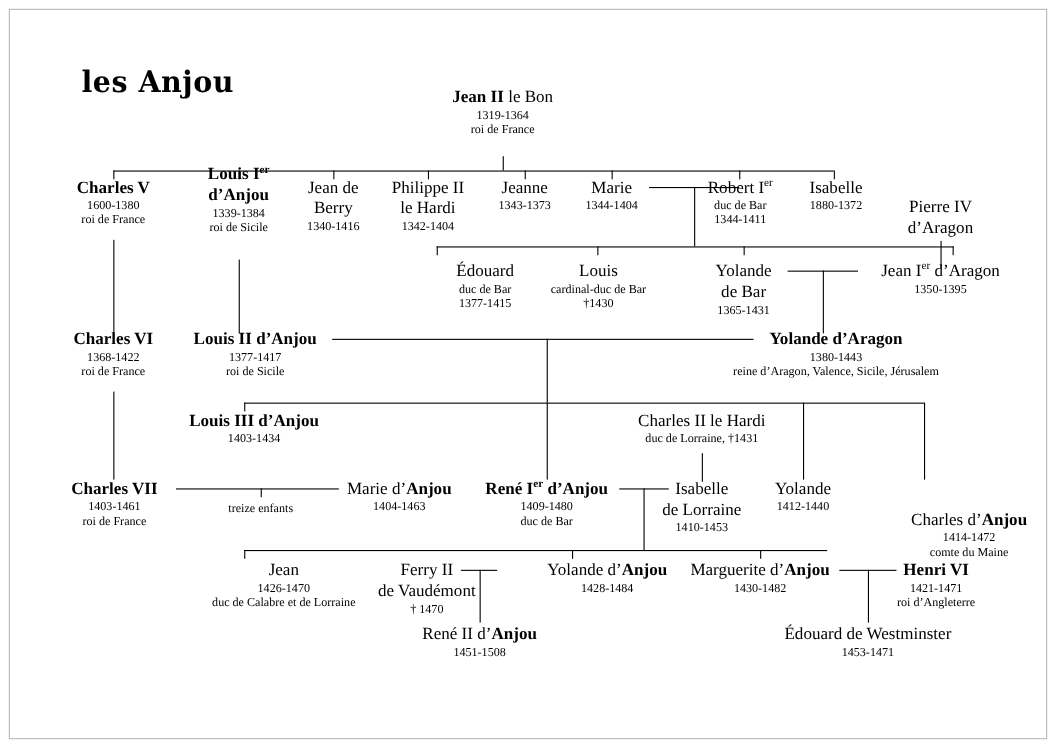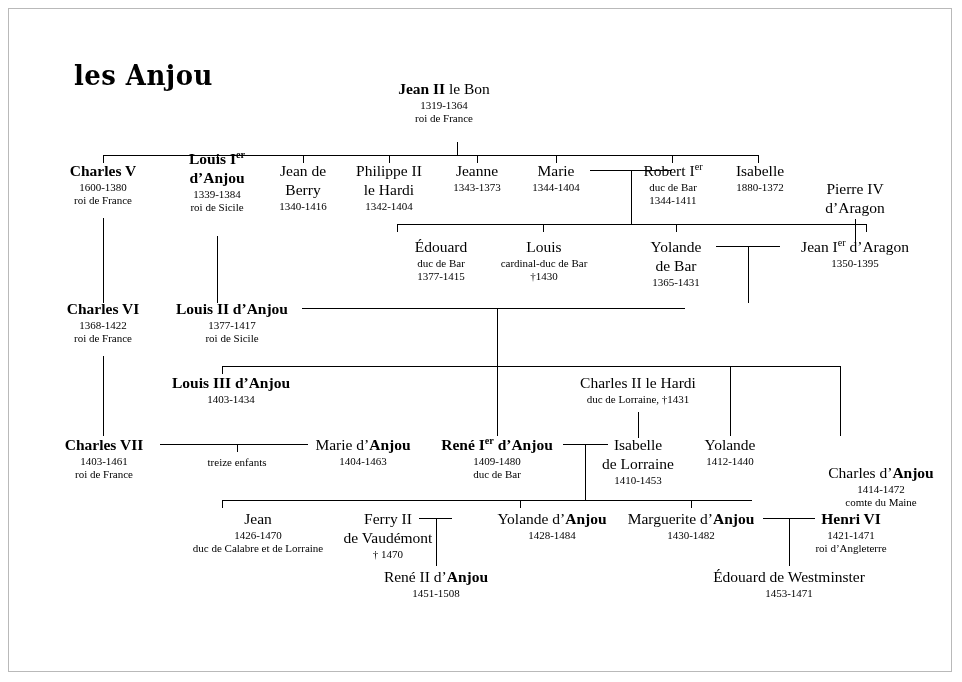--- a/index.html
+++ b/index.html
@@ -73,21 +73,21 @@
 </style>
 </head>
 <body>
 
 <div id="page">
 
   <div id="frame"></div>
 
   <div id="title">les Anjou</div>
 
-  <div class="node ctr" style="left:444px; top:80px;">
+  <div class="node ctr" style="left:457px; top:80px;">
     <span class="nm"><b>Jean II</b> le Bon</span>
     <span class="ln">1319-1364</span>
     <span class="ln">roi de France</span>
   </div>
 
   <div class="v" style="left:457px; top:142px; height:13px;"></div>
 
   <div class="h" style="left:103px; top:155px; width:655px;"></div>
   <div class="v" style="left:103px; top:155px; height:8px;"></div>
   <div class="v" style="left:217px; top:155px; height:8px;"></div>
@@ -198,20 +198,25 @@
   </div>
 
   <div class="node ctr" style="left:232px; top:300px;">
     <span class="nm"><b>Louis II d’Anjou</b></span>
     <span class="ln">1377-1417</span>
     <span class="ln">roi de Sicile</span>
   </div>
 
   <div class="h" style="left:302px; top:308px; width:383px;"></div>
 
+  <div class="node ctr" style="left:760px; top:300px;">
+    <span class="nm"><b>Yolande d’Aragon</b></span>
+    <span class="ln">1380-1443</span>
+    <span class="ln">reine d’Aragon, Valence, Sicile, Jérusalem</span>
+  </div>
 
   <div class="v" style="left:497px; top:308px; height:58px;"></div>
   <div class="h" style="left:222px; top:366px; width:618px;"></div>
   <div class="v" style="left:222px; top:366px; height:8px;"></div>
   <div class="v" style="left:497px; top:366px; height:70px;"></div>
   <div class="v" style="left:730px; top:366px; height:70px;"></div>
   <div class="v" style="left:840px; top:366px; height:70px;"></div>
 
   <div class="node ctr" style="left:231px; top:374px;">
     <span class="nm"><b>Louis III d’Anjou</b></span>

